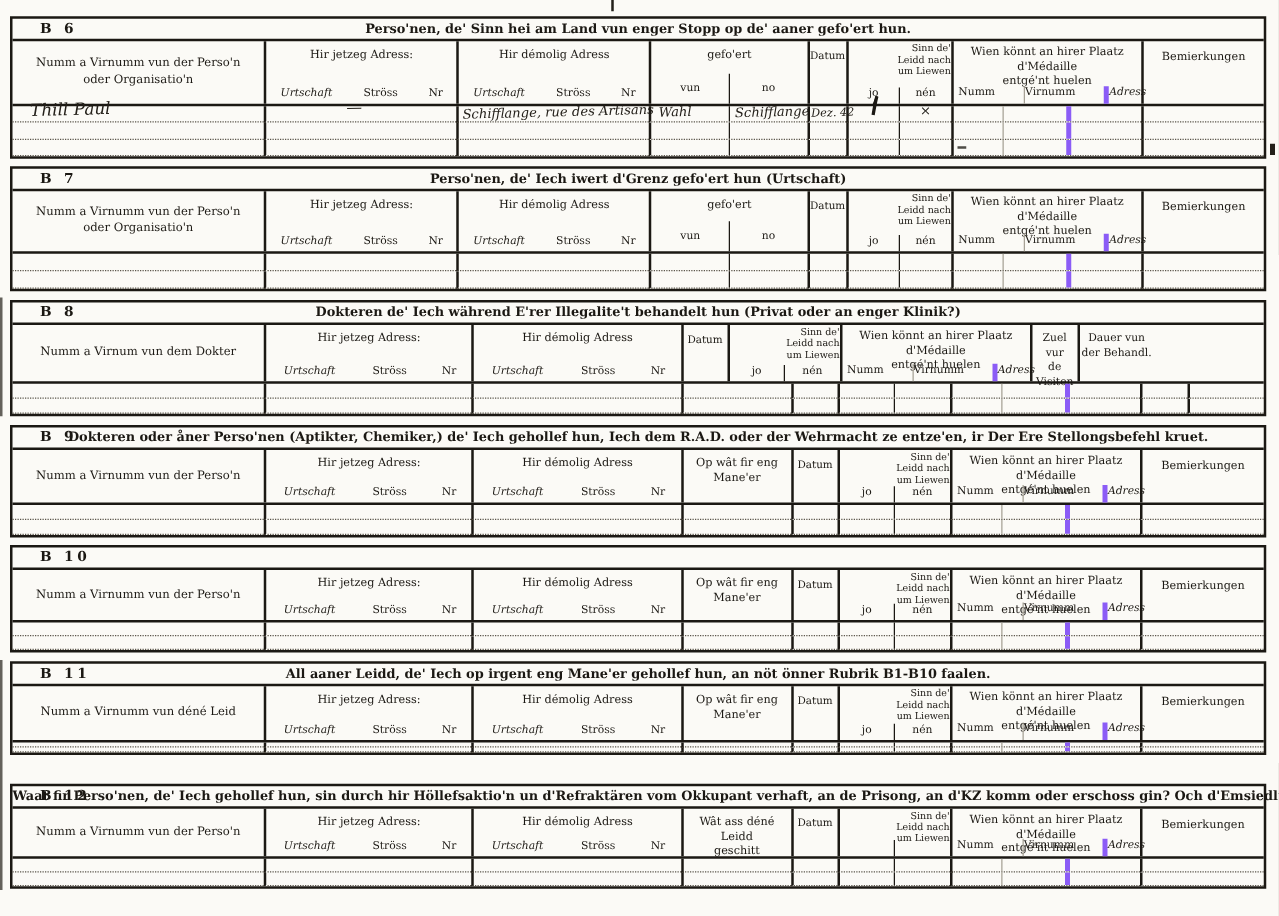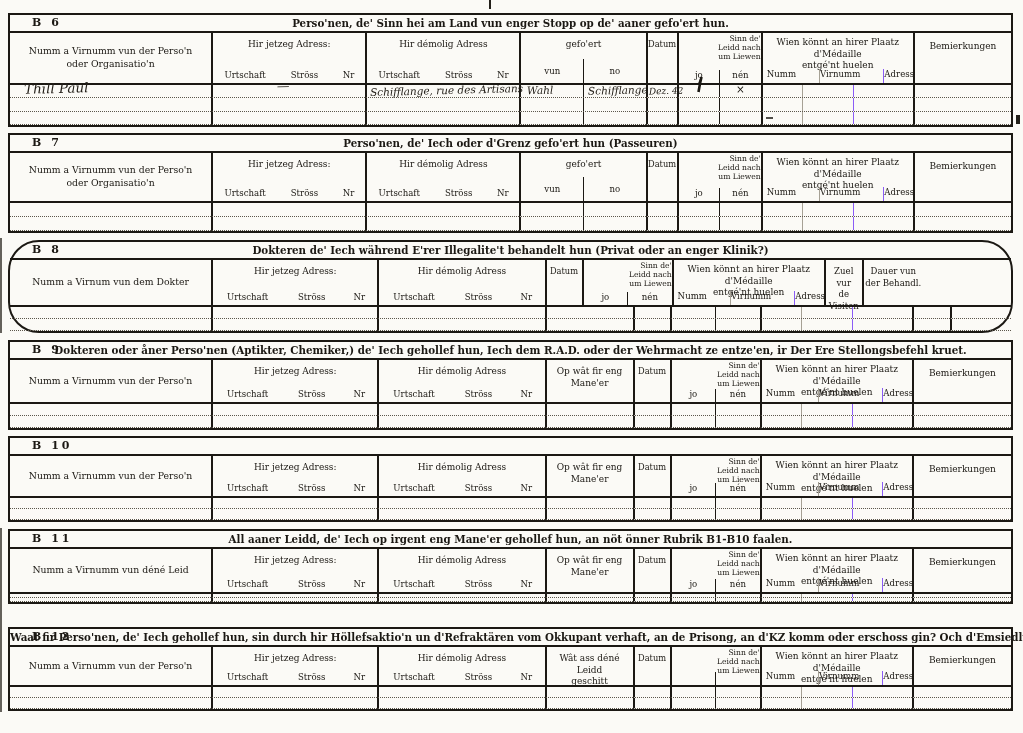--- a/index.html
+++ b/index.html
@@ -16,33 +16,33 @@
   .hcell:first-child,.rcell:first-child{border-left:none;}
   .rowsarea{flex:1;display:flex;flex-direction:column;}
   .row{flex:1;display:flex;}
   .rcell{position:relative;box-sizing:border-box;border-left:2px solid #1b1813;
          border-bottom:1px dotted #5b564b;}
   .namecell{display:flex;align-items:center;justify-content:center;text-align:center;
             font-size:9.3px;padding:0 10px;line-height:1.35;}
   .toplbl{text-align:center;font-size:9px;margin-top:6px;white-space:nowrap;line-height:1.3;}
   .sublbls{position:absolute;bottom:3px;left:0;right:0;display:flex;font-size:8.6px;}
   .sublbls span{text-align:center;}
-  .su1{width:42%;} .su2{width:36%;} .su3{width:22%;}
+  .su1{width:42%;font-style:italic;} .su2{width:36%;} .su3{width:22%;}
   .botsplit{position:absolute;bottom:0;left:0;right:0;height:24px;display:flex;}
   .botsplit .bs{flex:1;text-align:center;font-size:8.6px;padding-top:7px;box-sizing:border-box;}
   .botsplit .bs+.bs{border-left:1.5px solid #1b1813;}
   .sinnlines{font-size:7.6px;text-align:right;line-height:1.18;margin-top:2px;}
   .sinnbot{position:absolute;bottom:0;left:0;right:0;height:13px;display:flex;font-size:8.6px;}
   .sinnbot .bs{flex:1;text-align:center;box-sizing:border-box;}
   .sinnbot .bs+.bs{border-left:1.5px solid #1b1813;}
   .wienlbl{font-size:9px;text-align:center;line-height:1.3;margin-top:4px;}
   .wienbot{position:absolute;bottom:0;left:0;right:0;height:14px;display:flex;font-size:8.6px;gap:23px;}
   .wnumm{width:26%;text-align:left;padding-left:4px;box-sizing:border-box;}
   .wvir{width:34%;text-align:center;border-left:1px solid #a6a195;box-sizing:border-box;}
-  .wadr{width:40%;text-align:right;border-left:1px solid #8b5cf6;box-sizing:border-box;}
+  .wadr{width:40%;text-align:right;border-left:4px solid #8b5cf6;box-sizing:border-box;font-style:italic;}
   .twoline{font-size:8.6px;text-align:center;margin-top:6px;line-height:1.35;}
   .split2{display:flex;width:100%;height:100%;}
   .split2 .sb{flex:1;position:relative;}
   .split2 .sb+.sb{border-left:1.5px solid #1b1813;}
   .split3{display:flex;width:100%;height:100%;}
   .hand{position:absolute;font-style:italic;font-size:12.5px;color:#24201a;
         transform:rotate(-1.5deg);white-space:nowrap;bottom:1px;left:10px;}
   .hand.sm{font-size:10.5px;}
   .artifact{position:absolute;background:#23201a;}
   .penmark{position:absolute;left:50%;bottom:0;transform:translateX(-50%);}
@@ -213,21 +213,21 @@
               <span class="wadr" style="height: 100%;"></span>
             </div>
           </div>
           <div class="rcell" style="width: 9.8%;"></div>
         </div>
       </div>
     </div>
     <div class="sec" style="top: 133px; height: 100px;">
       <div class="titlebar">
         <span class="secid">B 7</span>
-        <span class="title">Perso'nen, de' Iech oder d'Grenz gefo'ert hun (Passeuren)</span>
+        <span class="title">Perso'nen, de' Iech iwert d'Grenz gefo'ert hun (Urtschaft)</span>
       </div>
       <div class="hdr" style="height: 48px;">
         <div class="hcell namecell" style="width: 20.1%;">
           <span>Numm a Virnumm vun der Perso'n oder Organisatio'n</span>
         </div>
         <div class="hcell" style="width: 15.4%;">
           <span class="toplbl" style="display: block;">Hir jetzeg Adress:</span>
           <div class="sublbls">
             <span class="su1">Urtschaft</span>
             <span class="su2">Ströss</span>
@@ -326,21 +326,21 @@
             <div class="split3">
               <span class="wnumm"></span>
               <span class="wvir" style="height: 100%;"></span>
               <span class="wadr" style="height: 100%;"></span>
             </div>
           </div>
           <div class="rcell" style="width: 9.8%;"></div>
         </div>
       </div>
     </div>
-    <div class="sec" style="top: 240px; height: 93px; border-radius: 31px;">
+    <div class="sec" style="top: 240px; height: 93px;">
       <div class="titlebar">
         <span class="secid">B 8</span>
         <span class="title">Dokteren de' Iech während E'rer Illegalite't behandelt hun (Privat oder an enger Klinik?)</span>
       </div>
       <div class="hdr" style="height: 45px;">
         <div class="hcell namecell" style="width: 20.1%;">
           <span>Numm a Virnum vun dem Dokter</span>
         </div>
         <div class="hcell" style="width: 16.6%;">
           <span class="toplbl" style="display: block;">Hir jetzeg Adress:</span>

